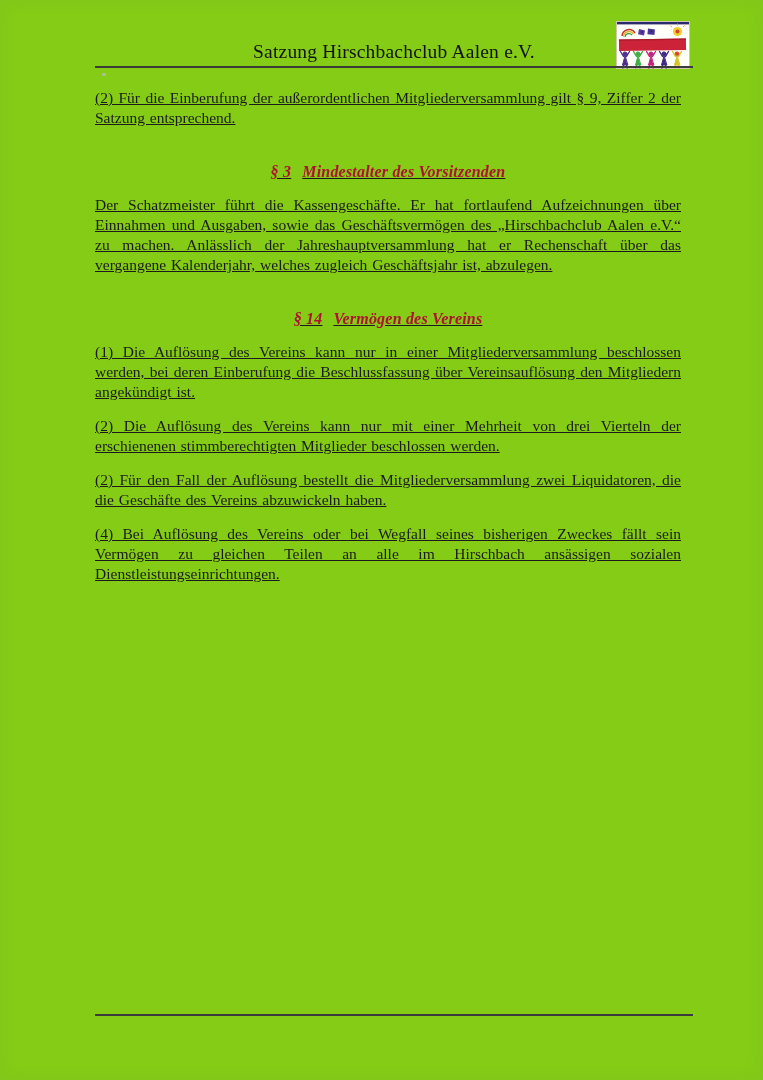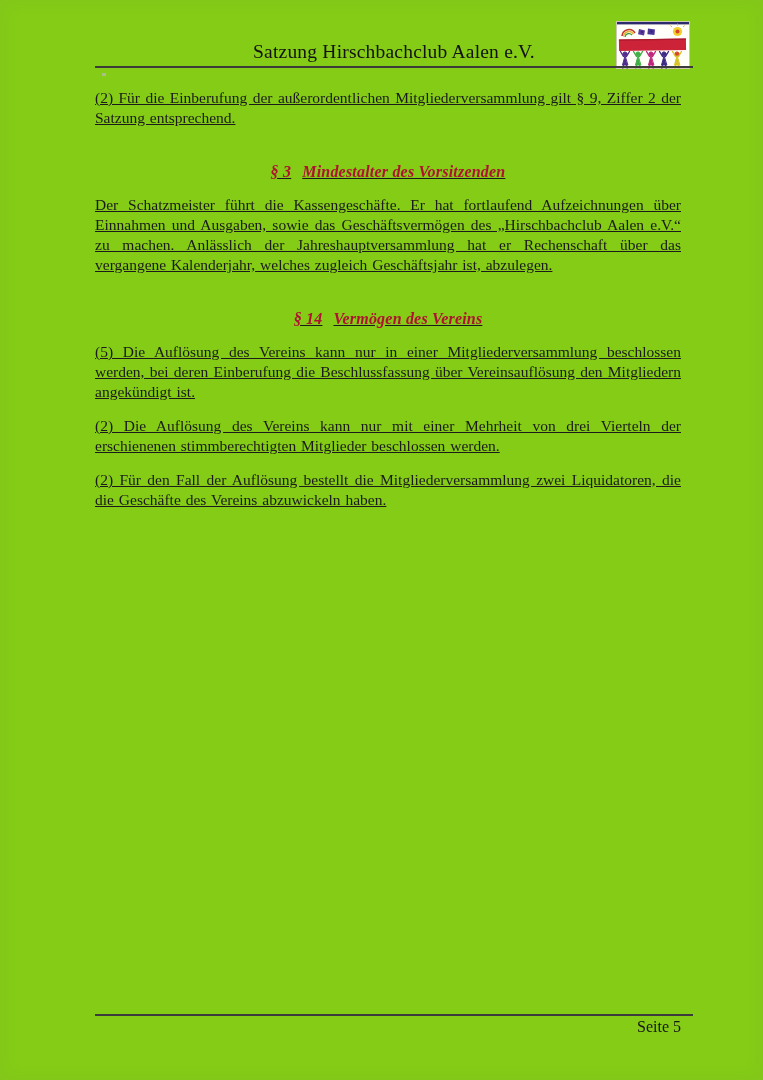--- a/index.html
+++ b/index.html
@@ -158,22 +158,22 @@
     <h2 class="section-heading">
       <span class="sec-num">§ 3</span><span>Mindestalter des Vorsitzenden</span>
     </h2>
 
 
     <p class="para">Der Schatzmeister führt die Kassengeschäfte. Er hat fortlaufend Aufzeichnungen über Einnahmen und Ausgaben, sowie das Geschäftsvermögen des „Hirschbachclub Aalen e.V.“ zu machen. Anlässlich der Jahreshauptversammlung hat er Rechenschaft über das vergangene Kalenderjahr, welches zugleich Geschäftsjahr ist, abzulegen.</p>
 
     <h2 class="section-heading">
       <span class="sec-num">§ 14</span><span>Vermögen des Vereins</span>
     </h2>
-    <p class="para">(5) Die Auflösung des Vereins kann nur in einer Mitgliederversammlung beschlossen werden, bei deren Einberufung die Beschlussfassung über Vereinsauflösung den Mitgliedern angekündigt ist.</p>
+    <p class="para">(1) Die Auflösung des Vereins kann nur in einer Mitgliederversammlung beschlossen werden, bei deren Einberufung die Beschlussfassung über Vereinsauflösung den Mitgliedern angekündigt ist.</p>
     <p class="para">(2) Die Auflösung des Vereins kann nur mit einer Mehrheit von drei Vierteln der erschienenen stimmberechtigten Mitglieder beschlossen werden.</p>
     <p class="para">(2) Für den Fall der Auflösung bestellt die Mitgliederversammlung zwei Liquidatoren, die die Geschäfte des Vereins abzuwickeln haben.</p>
+    <p class="para">(4) Bei Auflösung des Vereins oder bei Wegfall seines bisherigen Zweckes fällt sein Vermögen zu gleichen Teilen an alle im Hirschbach ansässigen sozialen Dienstleistungseinrichtungen.</p>
 
   </div>
 
   <div class="footer-rule"></div>
-  <div class="page-number">Seite 5</div>
 
 </div>
 
 </body></html>

